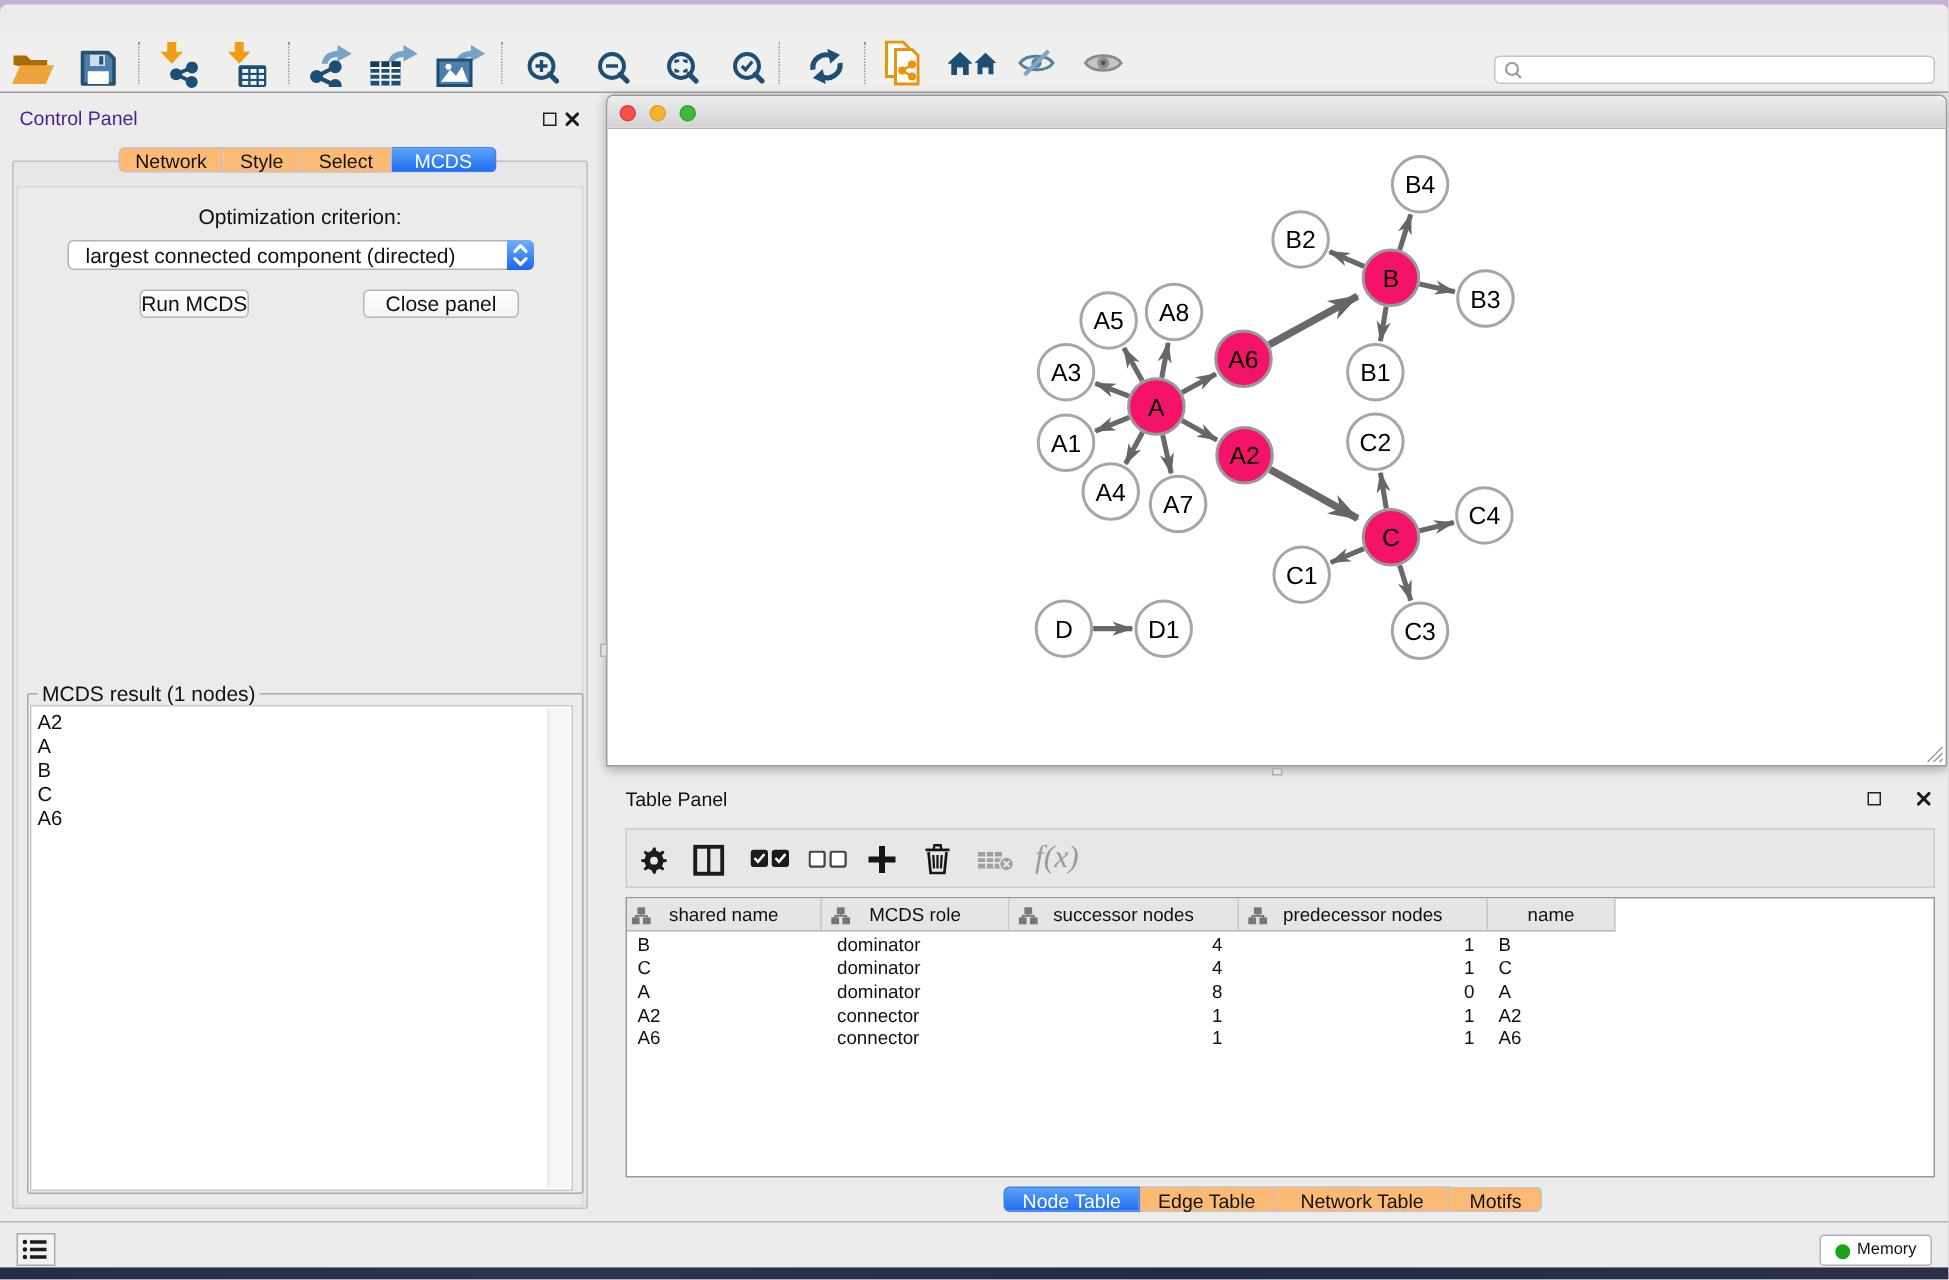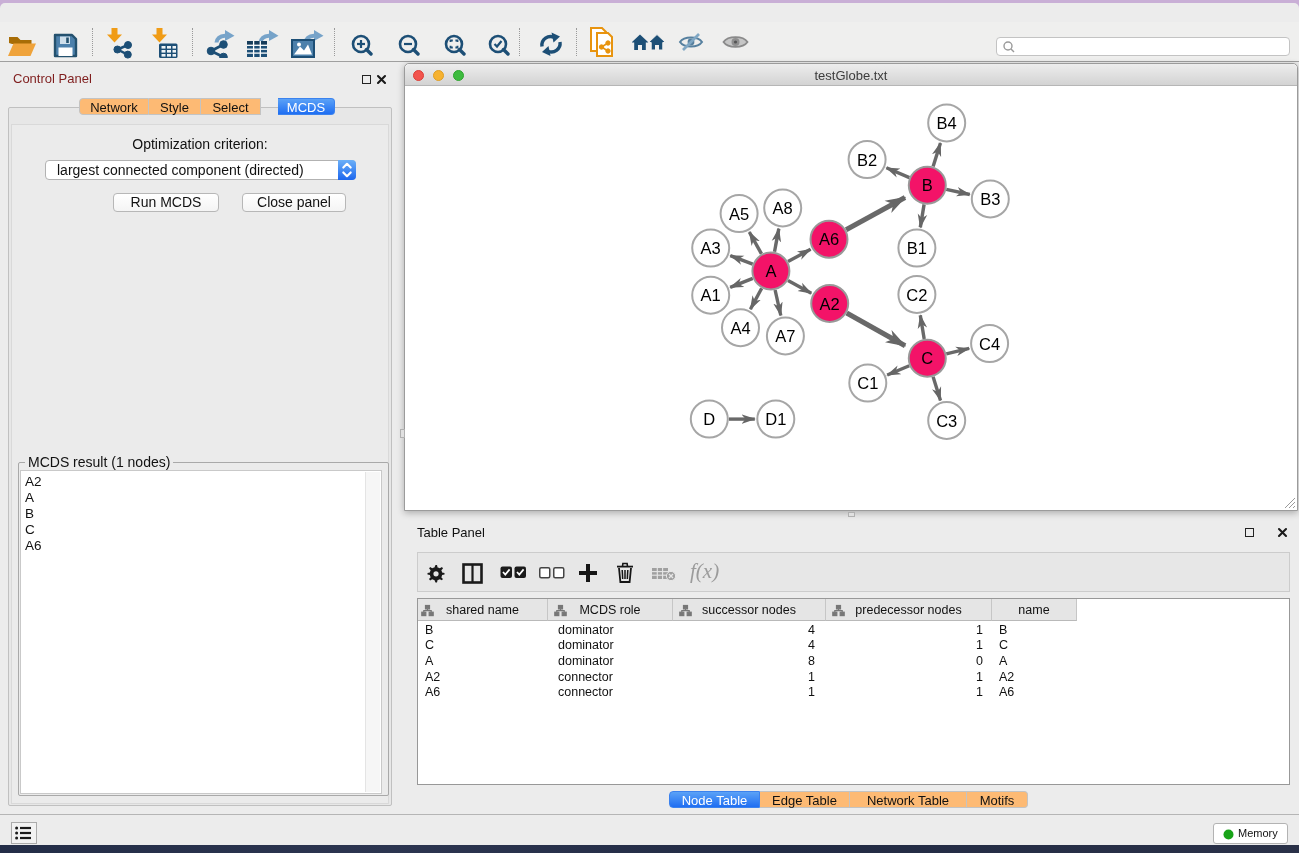--- a/index.html
+++ b/index.html
@@ -7,21 +7,21 @@
 #app{position:absolute;left:0;top:3px;width:1299px;height:842px;background:#ececec;border-radius:5px 5px 0 0;}
 #titlebar{position:absolute;left:0;top:0;width:100%;height:19px;background:linear-gradient(#ebebeb,#d2d2d2);border-radius:5px 5px 0 0;border-bottom:1px solid #c4c4c4;}
 .tl{position:absolute;top:4px;width:11.5px;height:11.5px;border-radius:50%;}
 #title-text{position:absolute;top:3px;left:0;width:100%;text-align:center;font-size:13px;color:#3c3c3c;}
 #toolbar{position:absolute;left:0;top:19px;width:100%;height:40px;background:#efefee;border-bottom:1px solid #9f9f9f;}
 .tsep{position:absolute;top:6px;height:28px;width:0;border-left:1px dotted #9a9a9a;}
 #searchbox{position:absolute;left:996px;top:15px;width:294px;height:19px;background:#fff;border:1px solid #c3c3c3;border-radius:4px;}
 .ticon{position:absolute;top:0;}
 #bottomstrip{position:absolute;left:0;top:845px;width:1299px;height:8px;background:linear-gradient(90deg,#232d47,#2c3550 30%,#222b44 60%,#2a3148);}
 
-#cp-title{position:absolute;left:13px;top:71px;font-size:13px;color:#7f1d1d;}
+#cp-title{position:absolute;left:13px;top:71px;font-size:13px;color:#4c1d95;}
 .floatbox{width:9px;height:9px;border:1.3px solid #222;background:transparent;}
 .tabbar{position:absolute;display:flex;height:17px;z-index:30;}
 .tab{height:17px;line-height:17px;font-size:13px;color:#111;text-align:center;background:#fdba74;border-top:1px solid #c3c3c3;border-bottom:1px solid #c3c3c3;border-right:1px solid #c3c3c3;}
 .tab.first{border-left:1px solid #c3c3c3;border-radius:4px 0 0 4px;}
 .tab.last{border-radius:0 4px 4px 0;}
 .tab.sel{background:linear-gradient(#5ba2f7,#1f6ef2);color:#fff;border-color:#3b82ee;}
 #cp-outer{position:absolute;left:8px;top:107px;width:384px;height:699px;background:#e7e7e7;border:1px solid #c0c0c0;border-radius:2px;}
 #cp-inner{position:absolute;left:2px;top:16px;width:378px;height:680px;background:#ebebeb;border:1px solid #d9d9d9;}
 #opt-label{position:absolute;left:0;top:11px;width:100%;text-align:center;font-size:14px;color:#111;}
 #dropdown{position:absolute;left:33px;top:35px;width:311px;height:20px;background:#fff;border:1px solid #b2b2b2;border-radius:4px;font-size:14px;line-height:18px;color:#111;padding-left:11px;}
@@ -198,32 +198,32 @@
 
 <div id="cp-title">Control Panel</div>
 <div class="floatbox abs" style="left:362px;top:75px;"></div>
 <svg class="abs" style="left:376px;top:74px;" width="11" height="11" viewBox="0 0 11 11">
     <path d="M2,2 L9,9 M9,2 L2,9" stroke="#1a1a1a" stroke-width="2.1" stroke-linecap="round"></path>
   </svg>
 <div class="tabbar" style="left:79px;top:98px;">
   <div class="tab first" style="width:70px;">Network</div>
   <div class="tab" style="width:52px;">Style</div>
   <div class="tab" style="width:60px;">Select</div>
-  <div class="tab last sel" style="width:57px;margin-left:17px;">MCDS</div>
+  <div class="tab last sel" style="width:70px;">MCDS</div>
 </div>
 <div id="cp-outer">
  <div id="cp-inner">
   <div id="opt-label">Optimization criterion:</div>
   <div id="dropdown">largest connected component (directed)
     <div id="dd-step"><svg width="18" height="20" viewBox="0 0 18 20">
             <path d="M5.3,7.6 L9,3.8 L12.7,7.6" fill="none" stroke="#fff" stroke-width="2.1" stroke-linecap="round" stroke-linejoin="round"></path>
             <path d="M5.3,12.4 L9,16.2 L12.7,12.4" fill="none" stroke="#fff" stroke-width="2.1" stroke-linecap="round" stroke-linejoin="round"></path>
           </svg></div>
   </div>
-  <div class="btn" style="left:81px;top:68px;width:106px;margin-left:20px;">Run MCDS</div>
+  <div class="btn" style="left:81px;top:68px;width:73px;">Run MCDS</div>
   <div class="btn" style="left:190px;top:68px;width:104px;margin-left:40px;">Close panel</div>
   <div id="fieldset">
     <div id="fs-legend">MCDS result (1 nodes)</div>
     <div id="fs-list">
           <div style="padding:3px 0 0 4px;line-height:16px;">A2<br>A<br>B<br>C<br>A6</div>
       <div id="fs-scroll"></div>
     </div>
   </div>
  </div>
 </div>
@@ -248,21 +248,20 @@
       <circle cx="5.5" cy="5.5" r="5" fill="#18a318"></circle>
     </svg>
     <span style="position:absolute;left:24px;top:3px;">Memory</span>
   </div>
 
 <div id="netwin">
   <div id="nettitle">
     <div class="tl" style="left:7.5px;top:5.5px;width:11px;height:11px;background:#f2544d;border:0.5px solid #dd3d37;"></div>
     <div class="tl" style="left:27.5px;top:5.5px;width:11px;height:11px;background:#f6b230;border:0.5px solid #e09e22;"></div>
     <div class="tl" style="left:47.5px;top:5.5px;width:11px;height:11px;background:#3ebb3f;border:0.5px solid #2ea52f;"></div>
-    <div style="position:absolute;top:4px;left:0;width:100%;text-align:center;font-size:13px;color:#3c3c3c;">testGlobe.txt</div>
   </div>
   <svg id="graph" style="position:absolute;left:0px;top:24px;" width="892" height="424" viewBox="0 0 892 424" font-family="Liberation Sans,sans-serif">
   <defs>
         <marker id="arr" viewBox="0 0 4.2 3.2" refX="3.9" refY="1.6" markerWidth="4.2" markerHeight="3.2" orient="auto">
           <path d="M0,0.2 L4.2,1.6 L0,3.0 L1.2,1.6 Z" fill="#666666"></path>
         </marker>
       </defs>
 <line x1="347.8" y1="190.3" x2="325.2" y2="199.4" stroke="#696969" stroke-width="3.4" marker-end="url(#arr)"></line>
 <line x1="347.7" y1="176.1" x2="325.3" y2="167.6" stroke="#696969" stroke-width="3.4" marker-end="url(#arr)"></line>
 <line x1="356.7" y1="200.2" x2="345.4" y2="221.2" stroke="#696969" stroke-width="3.4" marker-end="url(#arr)"></line>

